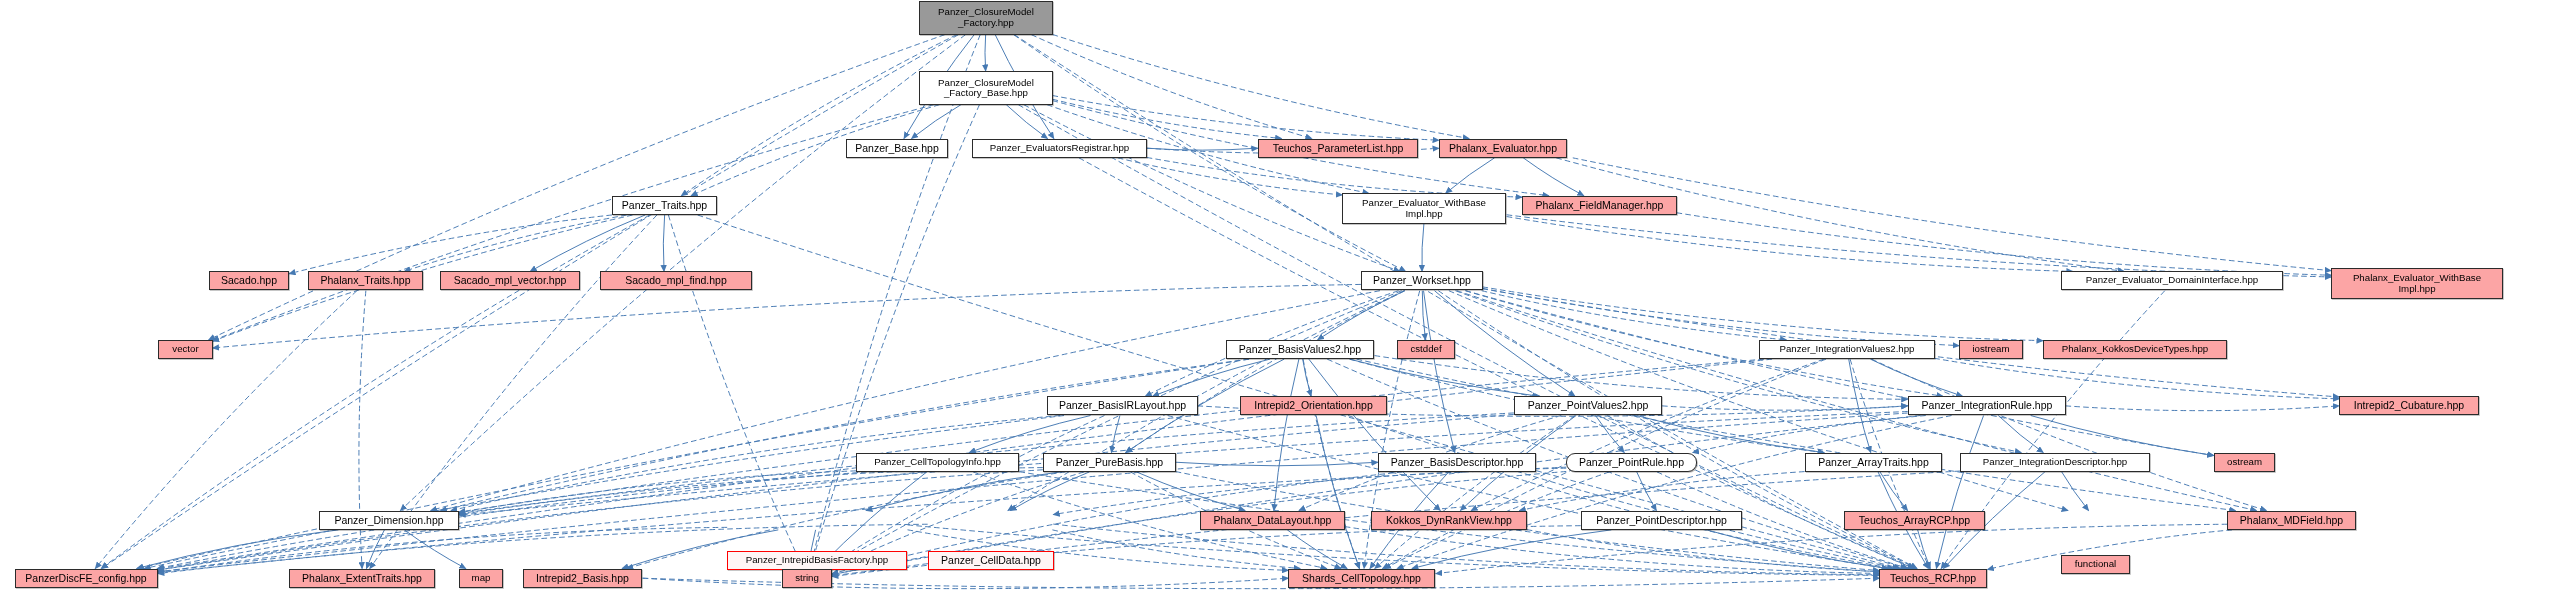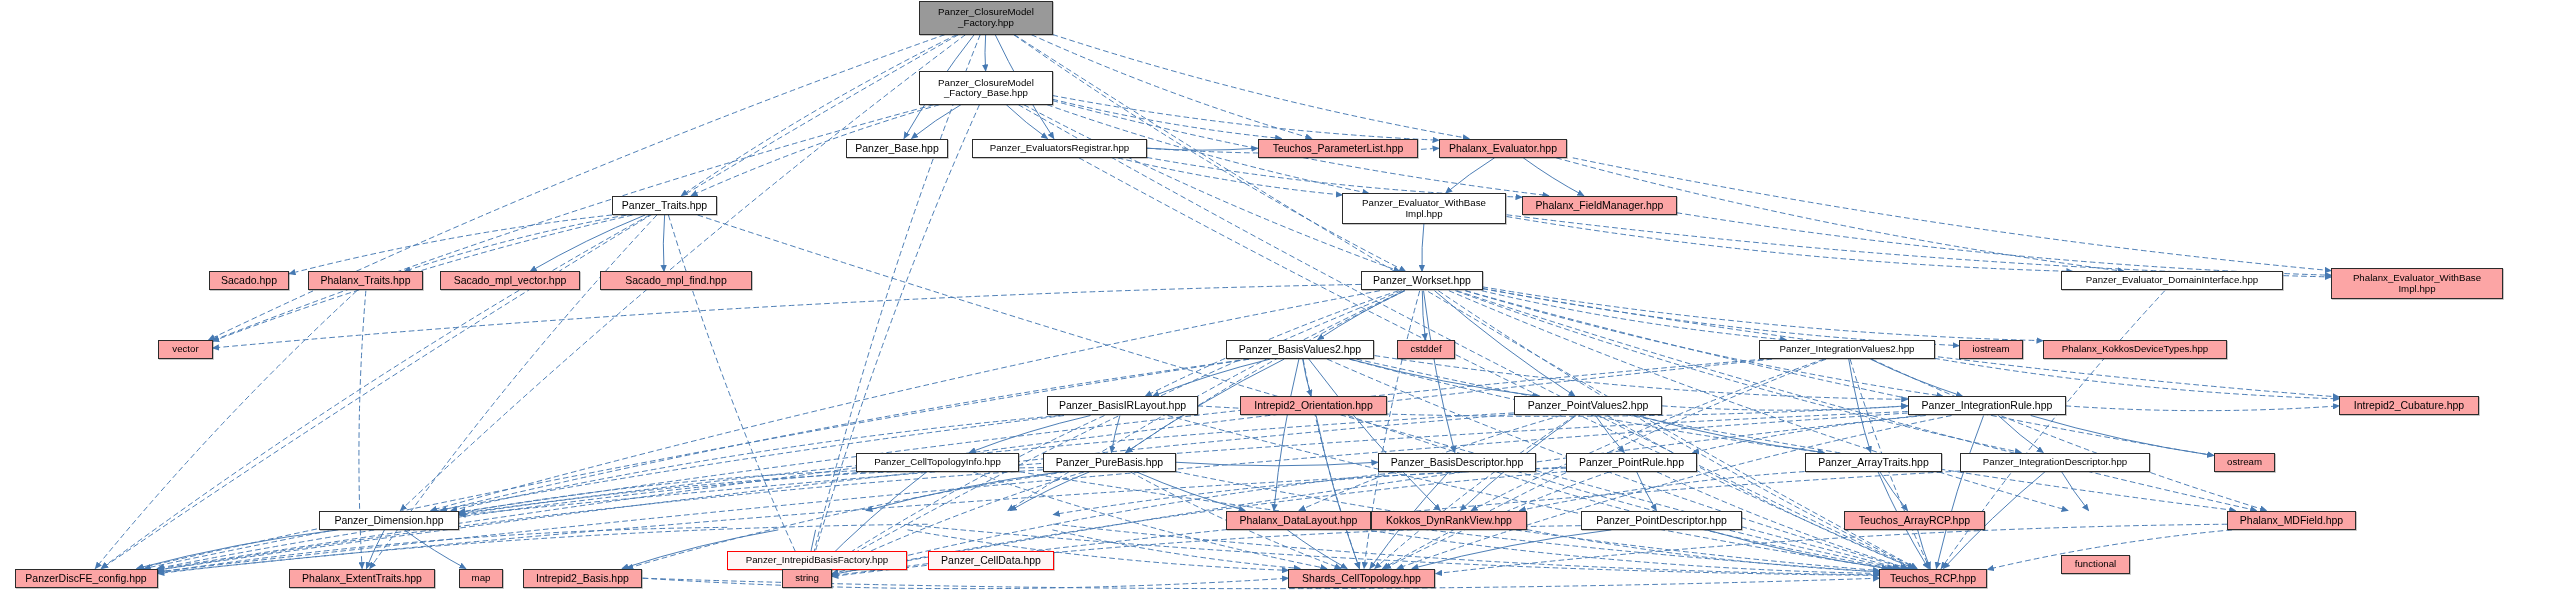--- a/index.html
+++ b/index.html
@@ -253,28 +253,28 @@
       <div class="node gray sm" style="left: 1959px; top: 340px; width: 64px; height: 19.3px;"><span class="lbl">iostream</span></div>
       <div class="node gray sm" style="left: 2043px; top: 340px; width: 184px; height: 19.3px;"><span class="lbl">Phalanx_KokkosDeviceTypes.hpp</span></div>
       <div class="node" style="left: 1047px; top: 396px; width: 151px; height: 19.3px;"><span class="lbl">Panzer_BasisIRLayout.hpp</span></div>
       <div class="node gray" style="left: 1240px; top: 396px; width: 147px; height: 19.3px;"><span class="lbl">Intrepid2_Orientation.hpp</span></div>
       <div class="node" style="left: 1514px; top: 396px; width: 148px; height: 19.3px;"><span class="lbl">Panzer_PointValues2.hpp</span></div>
       <div class="node" style="left: 1908px; top: 396px; width: 158px; height: 19.3px;"><span class="lbl">Panzer_IntegrationRule.hpp</span></div>
       <div class="node gray" style="left: 2339px; top: 396px; width: 140px; height: 19.3px;"><span class="lbl">Intrepid2_Cubature.hpp</span></div>
       <div class="node sm" style="left: 856px; top: 453px; width: 163px; height: 19.3px;"><span class="lbl">Panzer_CellTopologyInfo.hpp</span></div>
       <div class="node" style="left: 1043px; top: 453px; width: 133px; height: 19.3px;"><span class="lbl">Panzer_PureBasis.hpp</span></div>
       <div class="node" style="left: 1378px; top: 453px; width: 158px; height: 19.3px;"><span class="lbl">Panzer_BasisDescriptor.hpp</span></div>
-      <div class="node" style="left: 1566px; top: 453px; width: 131px; height: 19.3px;"><span class="lbl">Panzer_PointRule.hpp</span></div>
+      <div class="node" style="left: 1566px; top: 453px; width: 131px; height: 19.3px; border-radius: 9px;"><span class="lbl">Panzer_PointRule.hpp</span></div>
       <div class="node" style="left: 1805px; top: 453px; width: 137px; height: 19.3px;"><span class="lbl">Panzer_ArrayTraits.hpp</span></div>
       <div class="node sm" style="left: 1960px; top: 453px; width: 190px; height: 19.3px;"><span class="lbl">Panzer_IntegrationDescriptor.hpp</span></div>
       <div class="node gray sm" style="left: 2214px; top: 453px; width: 61px; height: 19.3px;"><span class="lbl">ostream</span></div>
       <div class="node" style="left: 319px; top: 511px; width: 140px; height: 19.3px;"><span class="lbl">Panzer_Dimension.hpp</span></div>
       <div class="node redborder sm" style="left: 727px; top: 511px; width: 180px; height: 19.3px;"><span class="lbl">Panzer_IntrepidBasisFactory.hpp</span></div>
       <div class="node redborder" style="left: 928px; top: 511px; width: 126px; height: 19.3px;"><span class="lbl">Panzer_CellData.hpp</span></div>
-      <div class="node gray" style="left: 1200px; top: 511px; width: 145px; height: 19.3px; margin-left: 26px;"><span class="lbl">Phalanx_DataLayout.hpp</span></div>
+      <div class="node gray" style="left: 1200px; top: 511px; width: 145px; height: 19.3px;"><span class="lbl">Phalanx_DataLayout.hpp</span></div>
       <div class="node gray" style="left: 1371px; top: 511px; width: 156px; height: 19.3px;"><span class="lbl">Kokkos_DynRankView.hpp</span></div>
       <div class="node" style="left: 1581px; top: 511px; width: 161px; height: 19.3px;"><span class="lbl">Panzer_PointDescriptor.hpp</span></div>
       <div class="node gray" style="left: 1844px; top: 511px; width: 141px; height: 19.3px;"><span class="lbl">Teuchos_ArrayRCP.hpp</span></div>
       <div class="node gray sm" style="left: 2061px; top: 511px; width: 69px; height: 19.3px; margin-top: 44px;"><span class="lbl">functional</span></div>
       <div class="node gray" style="left: 2227px; top: 511px; width: 129px; height: 19.3px;"><span class="lbl">Phalanx_MDField.hpp</span></div>
       <div class="node gray" style="left: 14.5px; top: 569px; width: 143px; height: 19.3px;"><span class="lbl">PanzerDiscFE_config.hpp</span></div>
       <div class="node gray" style="left: 289px; top: 569px; width: 146px; height: 19.3px;"><span class="lbl">Phalanx_ExtentTraits.hpp</span></div>
       <div class="node gray sm" style="left: 459px; top: 569px; width: 44px; height: 19.3px;"><span class="lbl">map</span></div>
       <div class="node gray" style="left: 523px; top: 569px; width: 119px; height: 19.3px;"><span class="lbl">Intrepid2_Basis.hpp</span></div>
       <div class="node gray sm" style="left: 782px; top: 569px; width: 50px; height: 19.3px;"><span class="lbl">string</span></div>

